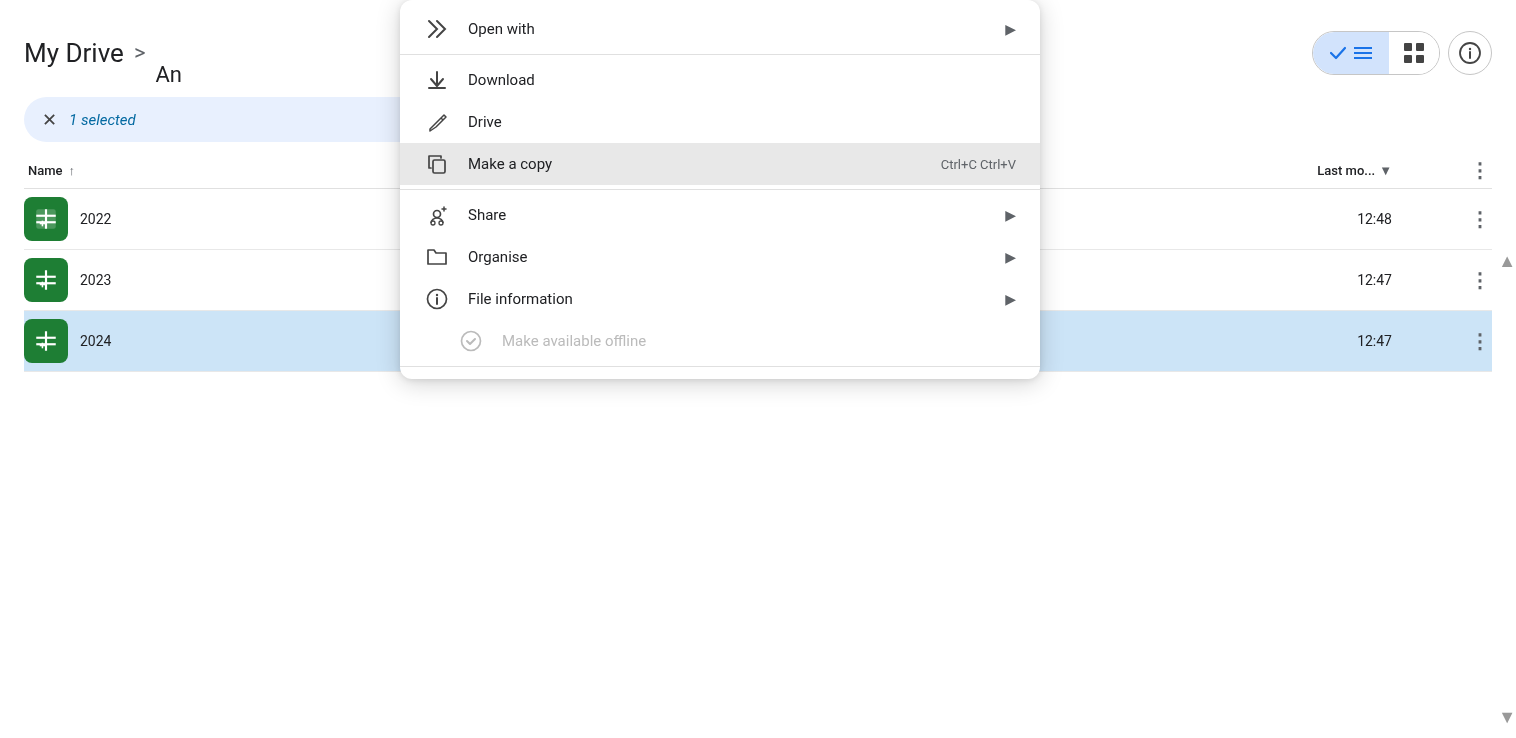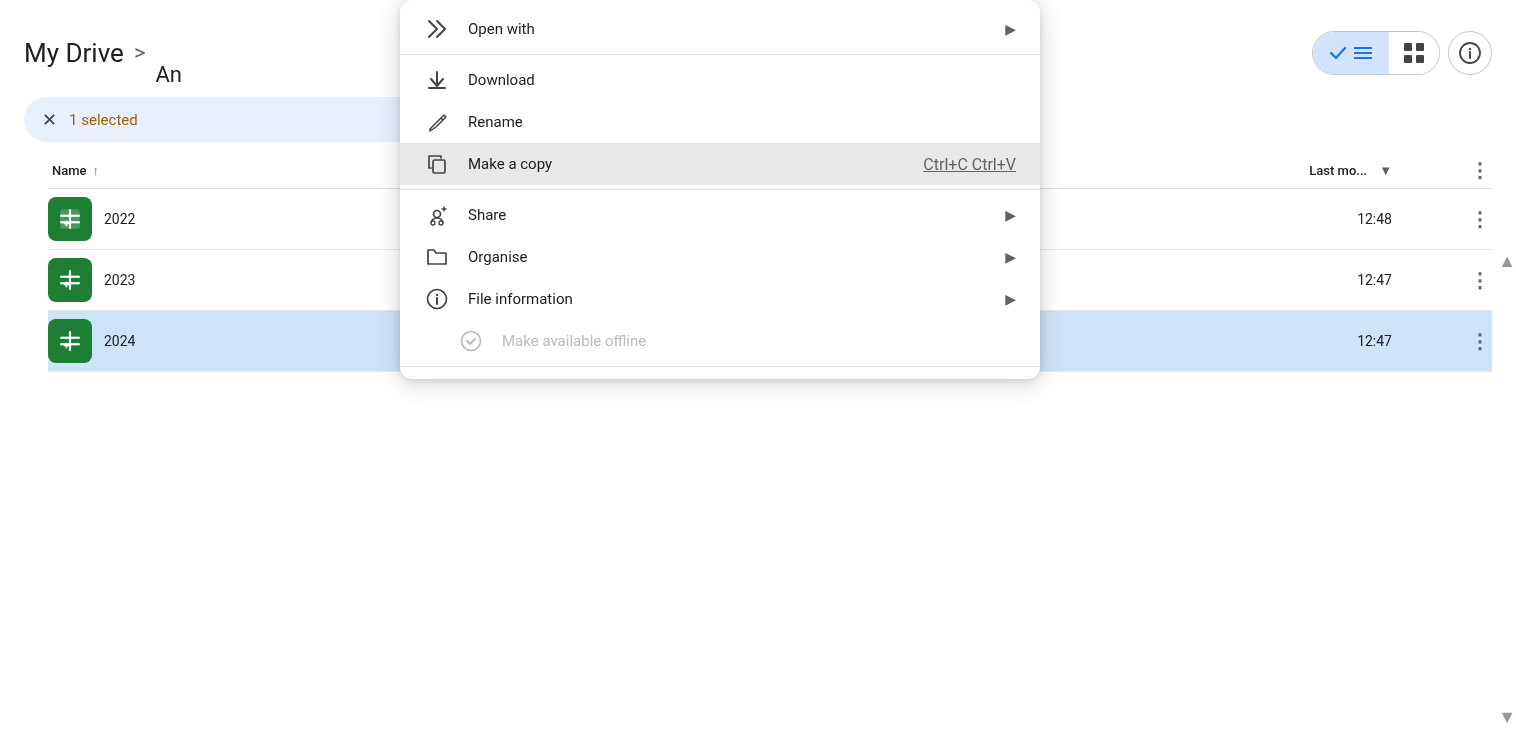--- a/index.html
+++ b/index.html
@@ -90,33 +90,33 @@
       padding: 10px 18px;
       width: 420px;
     }
     .sel-close {
       cursor: pointer;
       font-size: 18px;
       color: #444;
     }
     .sel-text {
       font-size: 15px;
-      color: #a16207;
+      color: #0369a1;
       flex: 1;
+      font-style: italic;
     }
     .sel-more {
       cursor: pointer;
       font-size: 22px;
       color: #444;
       font-weight: bold;
       letter-spacing: 2px;
     }
     .file-table-wrap {
       padding: 0 24px;
-      margin-left: 24px;
     }
     .col-header {
       display: flex;
       align-items: center;
       padding: 6px 0 6px 0;
       border-bottom: 1px solid #e0e0e0;
       font-size: 13px;
       color: #202124;
       font-weight: 500;
     }
@@ -124,21 +124,21 @@
       display: flex;
       align-items: center;
       gap: 6px;
       flex: 1;
       min-width: 200px;
       padding-left: 4px;
     }
     .col-lastmod {
       display: flex;
       align-items: center;
-      gap: 12px;
+      gap: 4px;
       width: 220px;
       justify-content: flex-end;
       padding-right: 60px;
     }
     .col-more {
       width: 40px;
       text-align: right;
     }
 
     .file-row {
@@ -222,23 +222,22 @@
     .menu-item.disabled { color: #bbb; cursor: default; margin-left: 34px; }
     .menu-item .icon-wrap {
       width: 26px;
       display: flex;
       align-items: center;
       justify-content: center;
       flex-shrink: 0;
     }
     .menu-item .shortcut {
       margin-left: auto;
-      font-size: 16px;
+      font-size: 13px;
       color: #5f6368;
-      text-decoration: underline;
     }
     .menu-item .submenu-arrow {
       margin-left: auto;
       font-size: 14px;
       color: #5f6368;
     }
     .menu-divider {
       border: none;
       border-top: 1px solid #e0e0e0;
       margin: 4px 0;
@@ -384,21 +383,21 @@
     <span>Download</span>
   </div>
 
   <div class="menu-item">
     <span class="icon-wrap">
       <svg width="22" height="22" viewBox="0 0 22 22">
         <path d="M4 18 L8 14 L18 4 L20 6 L10 16 L4 20 Z" stroke="#444" stroke-width="1.5" fill="none" stroke-linejoin="round"></path>
         <line x1="15" y1="7" x2="17" y2="9" stroke="#444" stroke-width="1.5"></line>
       </svg>
     </span>
-    <span>Rename</span>
+    <span>Drive</span>
   </div>
 
   <div class="menu-item highlighted">
     <span class="icon-wrap">
       <svg width="22" height="22" viewBox="0 0 22 22">
         <rect x="7" y="7" width="12" height="13" rx="1.5" stroke="#444" stroke-width="1.7" fill="none"></rect>
         <path d="M5 15 L3 15 L3 3 L15 3 L15 5" stroke="#444" stroke-width="1.7" fill="none" stroke-linecap="round" stroke-linejoin="round"></path>
       </svg>
     </span>
     <span>Make a copy</span>

